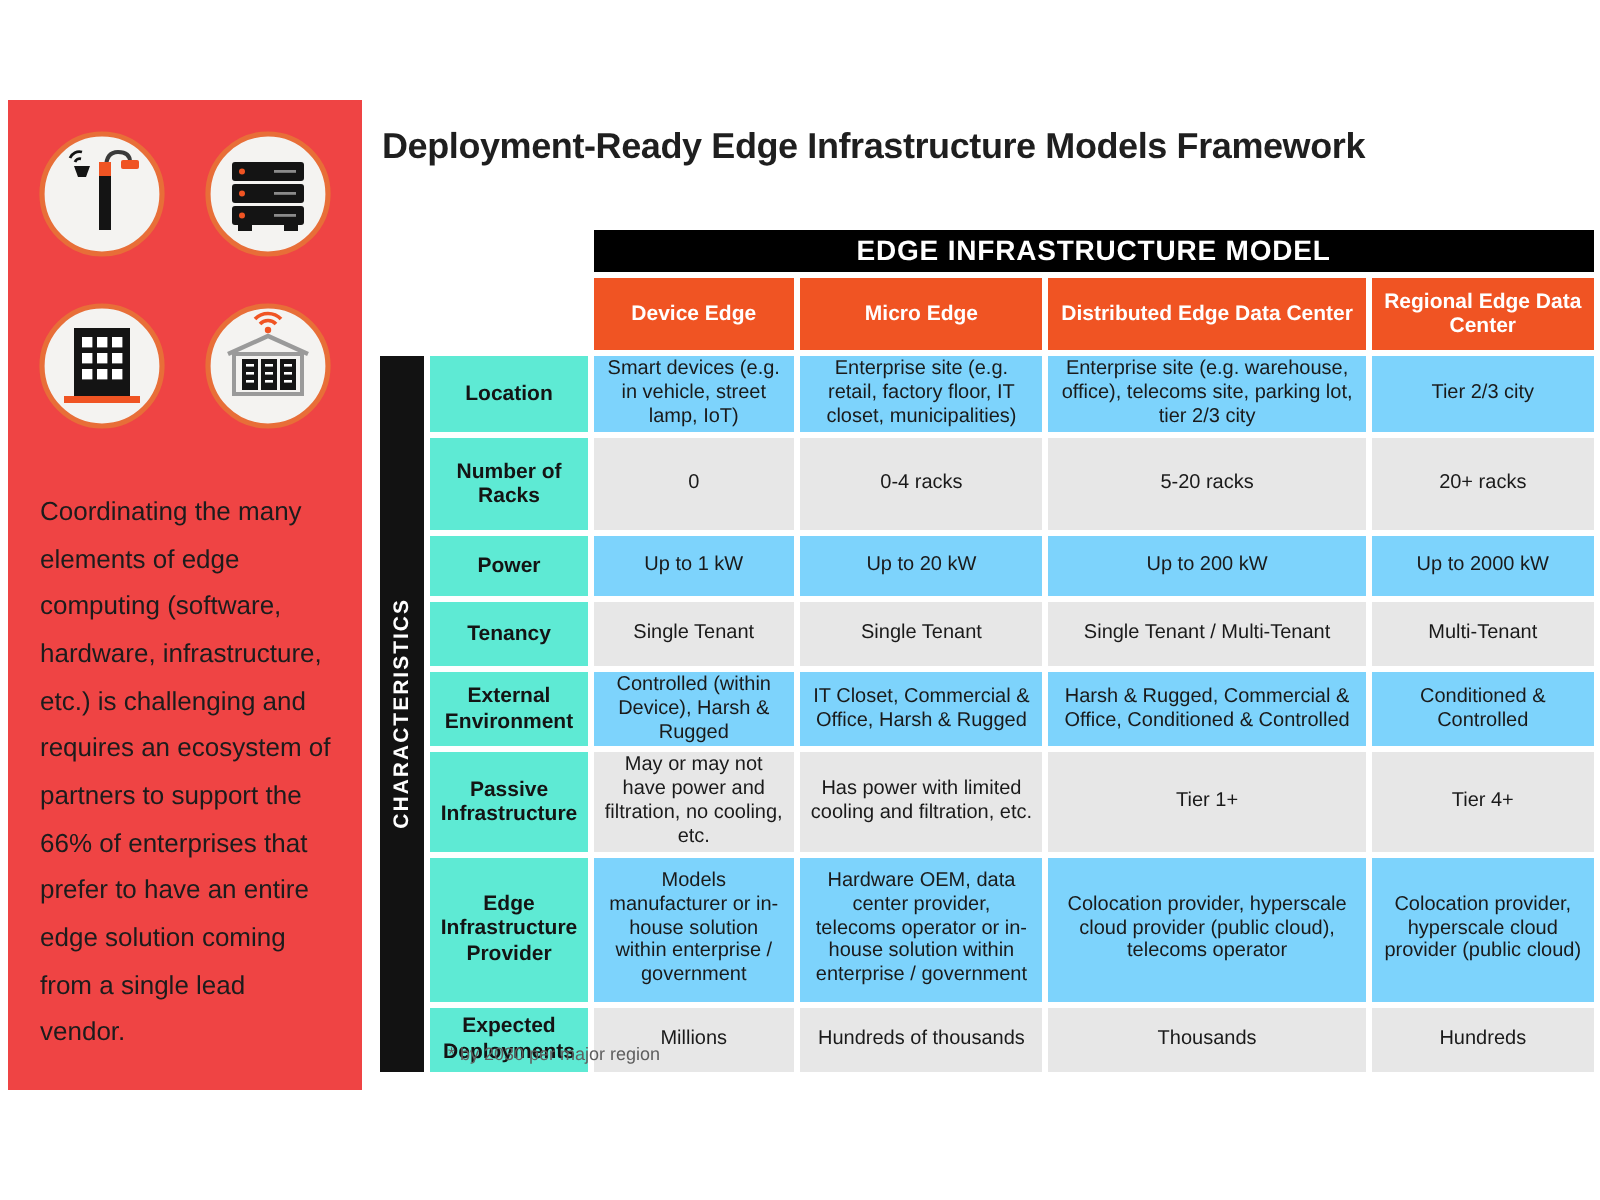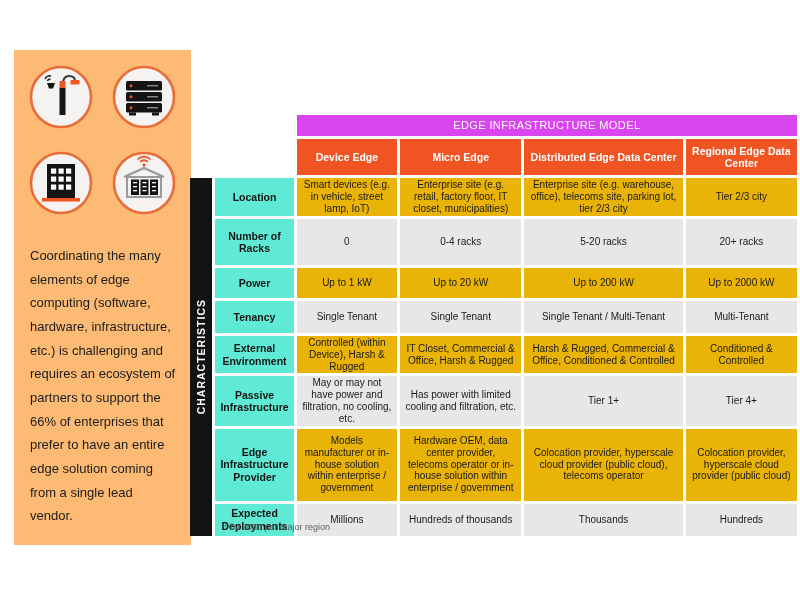--- a/index.html
+++ b/index.html
@@ -2,44 +2,44 @@
 <html><head>
 <meta charset="utf-8">
 <title>Edge Infrastructure Models Framework</title>
 <style>
   * { margin:0; padding:0; box-sizing:border-box; }
   html,body { background:#ffffff; }
   body { font-family:"Liberation Sans", sans-serif; color:#1a1a1a; }
   .page { position:relative; width:800px; height:600px; background:#fff; overflow:hidden; }
 
   
-  .sidebar { position:absolute; left:14px; top:50px; width:177px; height:495px; background:#fdba74; }
+  .sidebar { position:absolute; left:4px; top:50px; width:177px; height:495px; background:#ef4444; }
   .icon-grid { display:grid; grid-template-columns:66px 66px; grid-gap:20px 17px; padding:14px 0 0 14px; }
   .icon-cell { width:66px; height:66px; }
   .sidebar-text { padding:28px 14px 0 16px; font-size:13px; line-height:1.82; color:#1c1c1c; }
 
   
   .title { position:absolute; left:191px; top:63px; font-size:18px; font-weight:bold; color:#1f1f1f; letter-spacing:-0.2px; }
 
   table.framework { position:absolute; left:187px; top:112px; border-collapse:separate; border-spacing:3px; table-layout:fixed; }
   td, th { padding:1px 5px; vertical-align:middle; text-align:center; font-size:10px; line-height:1.18; }
 
-  .hdr-black { background:#d946ef; color:#fff; font-weight:normal; font-size:11px; letter-spacing:0.4px; height:21px; }
+  .hdr-black { background:#000000; color:#fff; font-weight:bold; font-size:14px; letter-spacing:0.4px; height:21px; }
   .hdr-orange { background:#f05423; color:#fff; font-weight:bold; font-size:10.5px; height:36px; }
   .cell-empty { background:transparent; }
 
   .char-bar { background:#121212; width:20px; }
   .char-bar div {
     writing-mode:vertical-rl; transform:rotate(180deg);
     color:#fff; font-weight:bold; font-size:10.5px; letter-spacing:1px;
     margin:0 auto; white-space:nowrap;
   }
   .row-label { background:#5eead4; font-weight:bold; font-size:10.5px; color:#141414; }
   tr.alt .data { background:#e7e7e7; }
-  tr.plain .data { background:#eab308; }
+  tr.plain .data { background:#7dd3fc; }
 
   .footnote { position:absolute; left:191px; top:522px; font-size:9px; color:#5f5f5f;margin-left:33px; }
 
   svg { display:block; }
 </style>
 </head>
 <body>
 
 <div class="page">
 
@@ -119,20 +119,21 @@
                 <rect x="41" y="40" width="4" height="1.3"></rect>
             </g>
           </g>
         </svg>
       </div>
     </div>
 
     <div class="sidebar-text">Coordinating the many elements of edge computing (software, hardware, infrastructure, etc.) is challenging and requires an ecosystem of partners to support the 66% of enterprises that prefer to have an entire edge solution coming from a single lead vendor.</div>
   </div>
 
+  <div class="title">Deployment-Ready Edge Infrastructure Models Framework</div>
 
   <table class="framework">
     <colgroup>
       <col style="width:20px">
         <col style="width:71px">
         <col style="width:101px">
       <col style="width:122px">
         <col style="width:160px">
         <col style="width:112px">
     </colgroup>

